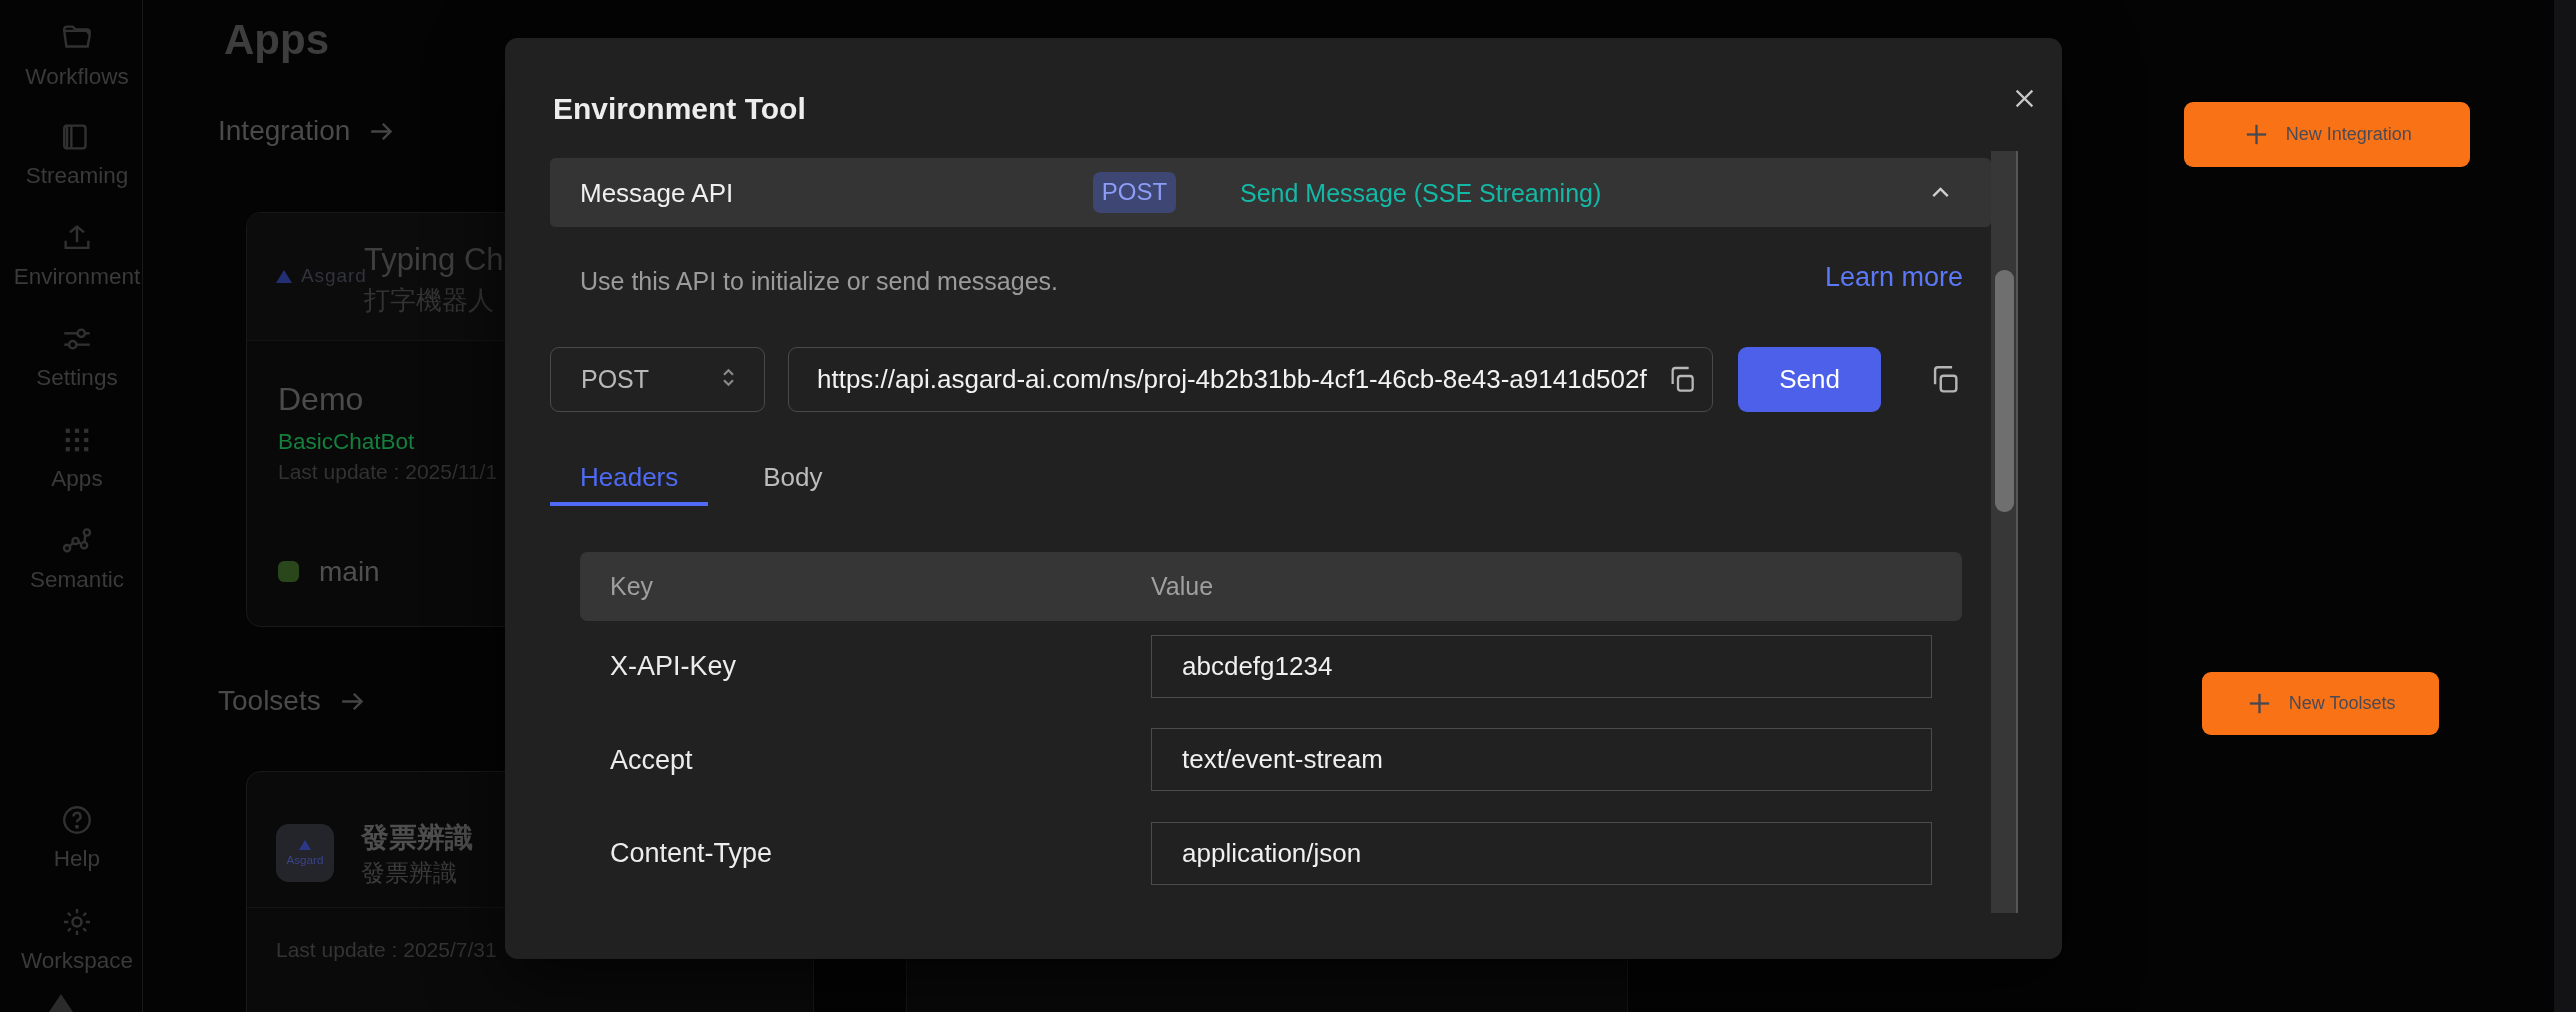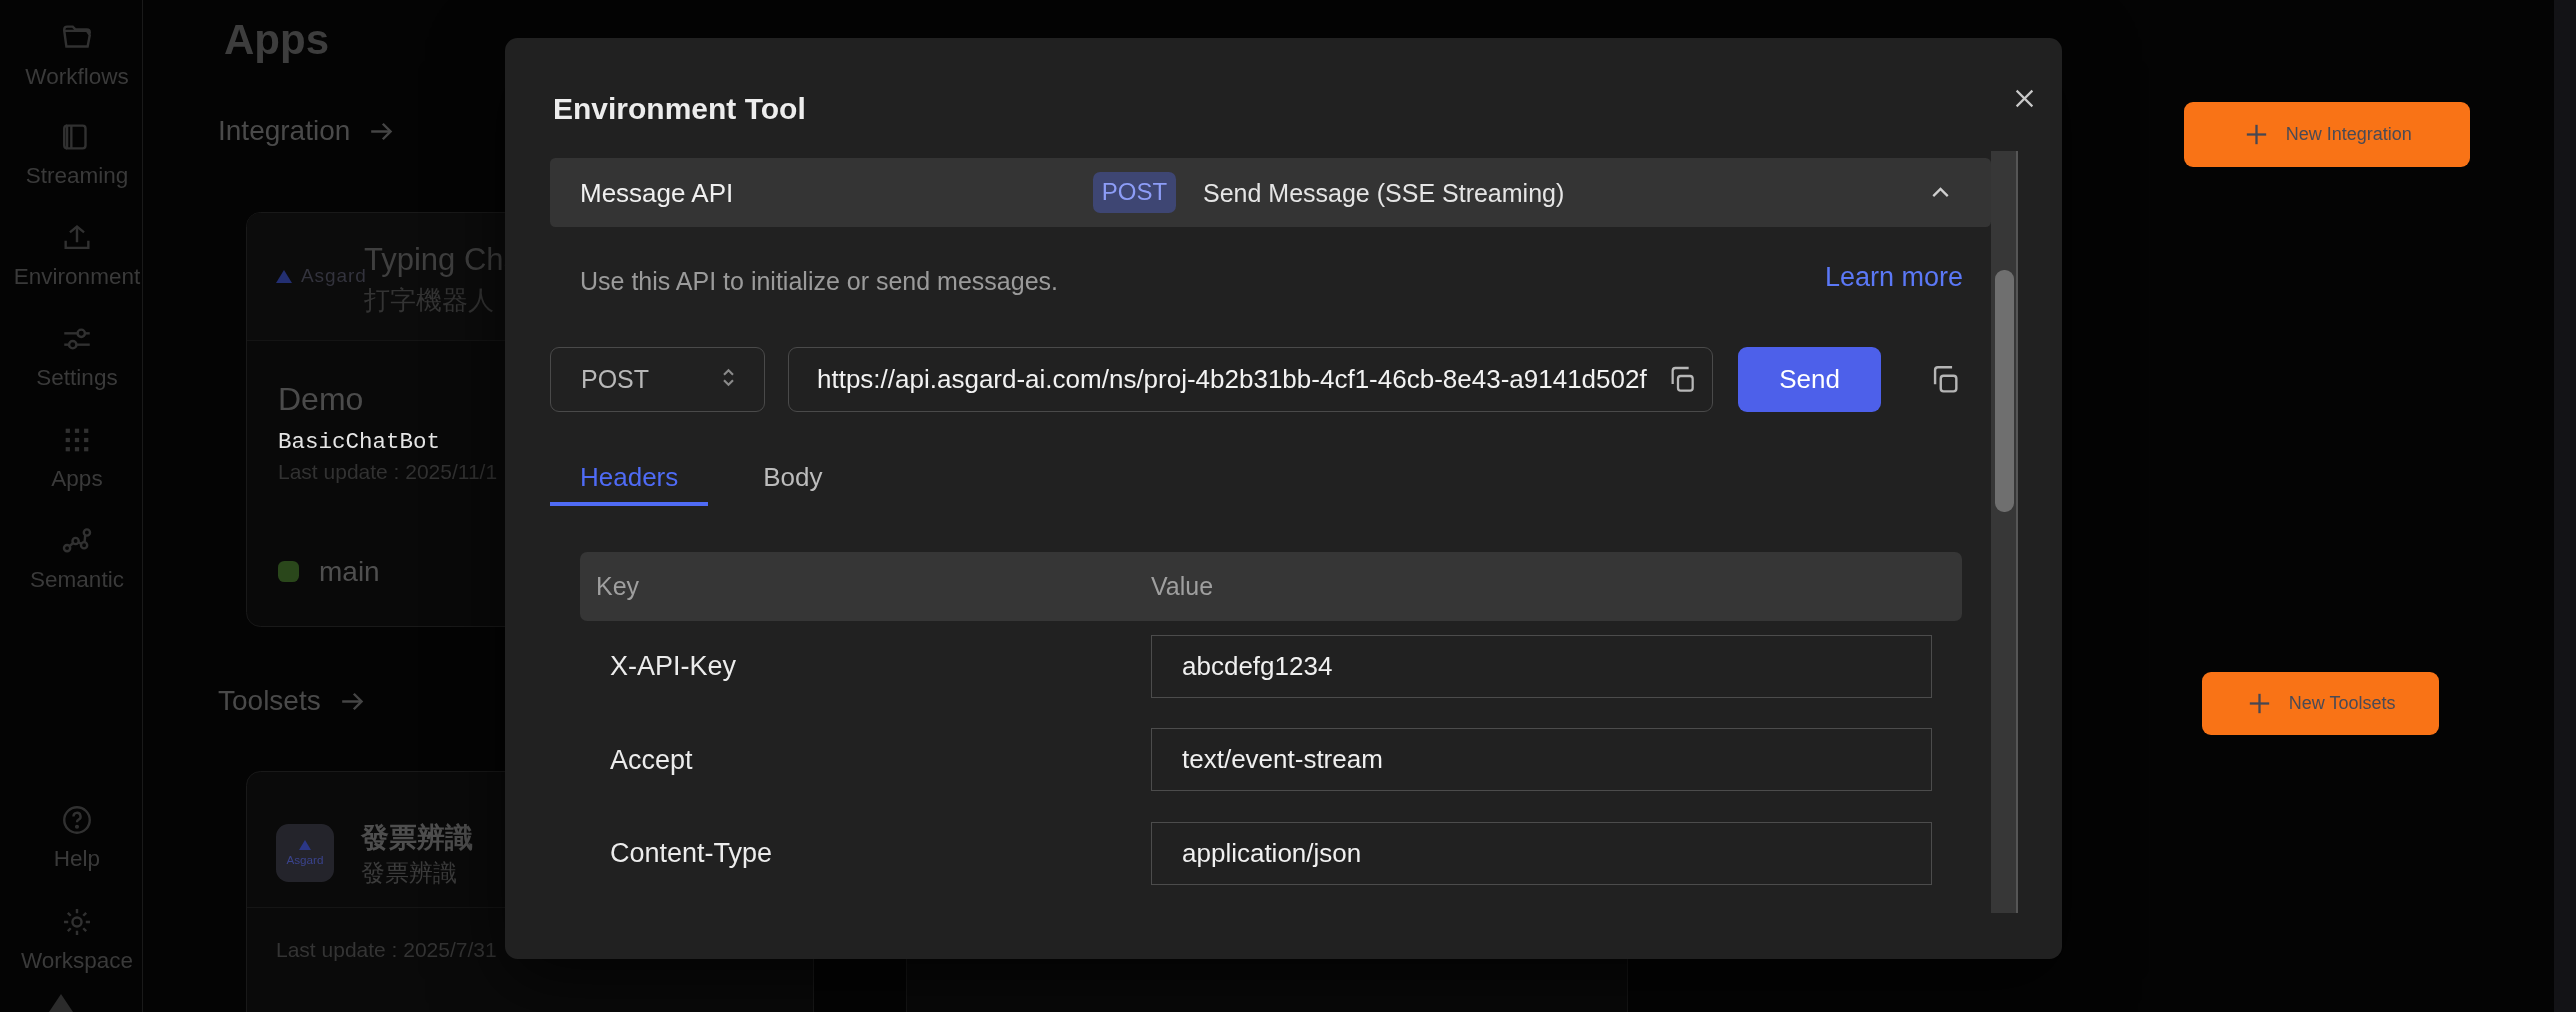--- a/index.html
+++ b/index.html
@@ -26,21 +26,21 @@
               background:#090909; border:1.8px solid #191919; border-radius:14.4px; }
   .app-card .card-head { height:128px; background:#0c0c0c; border-bottom:1.8px solid #141414;
                          border-radius:12.6px 12.6px 0 0; position:relative; }
   .brand-row { position:absolute; left:29px; top:52px; display:flex; align-items:center; gap:9px; }
   .brand-tri { width:0; height:0; border-left:8px solid transparent; border-right:8px solid transparent;
                border-bottom:13.5px solid #232f72; }
   .brand-txt { font-size:19px; color:#33333d; letter-spacing:0.9px; }
   .app-card .t1 { position:absolute; left:117px; top:29px; font-size:31px; color:#3f3f3f; white-space:nowrap; }
   .app-card .t2 { position:absolute; left:117px; top:70px; font-size:26px; color:#333333; white-space:nowrap; }
   .app-card .nm { position:absolute; left:31px; top:168px; font-size:32px; color:#4b4b4b; }
-  .app-card .ty { position:absolute; left:31px; top:216px; font-size:22.5px; color:#e5e5e5;font-family:Liberation Mono, monospace; }
+  .app-card .ty { position:absolute; left:31px; top:216px; font-size:22.5px; color:#15803d; }
   .app-card .lu { position:absolute; left:31px; top:247px; font-size:21px; color:#323232; }
   .app-card .dot { position:absolute; left:31px; top:348px; width:21px; height:21px; border-radius:6.3px; background:#2a471b; }
   .app-card .branch { position:absolute; left:72px; top:343px; font-size:28px; color:#4f4f4f; }
 
   .tool-card { position:absolute; left:246px; top:771px; width:568px; height:361px;
                background:#0a0a0a; border:1.8px solid #191919; border-radius:14.4px; }
   .tool-logo { position:absolute; left:29px; top:52px; width:58px; height:58px; border-radius:12.6px;
                background:#24242b; display:flex; flex-direction:column; align-items:center; justify-content:center; gap:2.7px; }
   .tool-logo .tri { width:0; height:0; border-left:6.3px solid transparent; border-right:6.3px solid transparent;
                     border-bottom:10.8px solid #2b3787; }
@@ -67,21 +67,21 @@
   .modal-title { position:absolute; left:48px; top:54px; font-size:30px; font-weight:bold; color:#ededed; }
   .modal-close { position:absolute; left:1499px; top:40px; width:40px; height:40px; color:#c9c9c9;
                  display:flex; align-items:center; justify-content:center; cursor:pointer; }
   .modal-close svg { width:27px; height:27px; }
 
   .accordion { position:absolute; left:45px; top:120px; width:1441px; height:69px;
                background:#343434; border-radius:5.4px; }
   .acc-name { position:absolute; left:30px; top:20px; font-size:26px; font-weight:500; color:#f0f0f0; }
   .post-badge { position:absolute; left:543px; top:13.5px; width:83px; height:41px; border-radius:7.2px;
                 background:#3e4673; color:#8d9df7; font-size:24px; display:flex; align-items:center; justify-content:center; }
-  .acc-desc { position:absolute; left:653px; top:21px; font-size:25px; color:#e5e5e5; }
+  .acc-desc { position:absolute; left:690px; top:21px; font-size:25px; color:#14b8a6; }
   .acc-chevron { position:absolute; right:36px; top:20px; width:29px; height:29px; color:#cfcfcf; }
 
   .info-text { position:absolute; left:75px; top:229px; font-size:25px; color:#9b9b9b; }
   .learn-more { position:absolute; right:99px; top:224px; font-size:27px; color:#5b78f6; cursor:pointer; }
 
   .method-select { position:absolute; left:45px; top:309px; width:215px; height:65px;
                    border:1.8px solid #4a4a4a; border-radius:9px; }
   .method-select .val { position:absolute; left:30px; top:17px; font-size:25px; color:#b8b8b8; }
   .method-select .ud { position:absolute; right:21.6px; top:16px; width:27px; height:32px; color:#8a8a8a; }
 
@@ -97,21 +97,21 @@
               font-family:"Liberation Sans",sans-serif; cursor:pointer; }
   .copy-out { position:absolute; left:1423px; top:325px; width:34px; height:34px; color:#b5b5b5; cursor:pointer; }
 
   .tabs { position:absolute; left:45px; top:417px; display:flex; gap:25px; }
   .tab { height:51px; line-height:45px; padding:0 30px; font-size:26px; color:#bcbcbc;
          border-bottom:4.5px solid transparent; cursor:pointer; }
   .tab.active { color:#4f6bf5; border-bottom-color:#4f6bf5; }
 
   .tbl-head { position:absolute; left:75px; top:514px; width:1382px; height:69px;
               background:#363636; border-radius:7.2px; }
-  .tbl-head .c1 { position:absolute; left:16px; top:20px; font-size:25px; color:#9f9f9f; }
+  .tbl-head .c1 { position:absolute; left:30px; top:20px; font-size:25px; color:#9f9f9f; }
   .tbl-head .c2 { position:absolute; left:571px; top:20px; font-size:25px; color:#9f9f9f; }
 
   .hrow .k { position:absolute; left:105px; font-size:27px; color:#ececec; }
   .hrow .v { position:absolute; left:646px; width:781px; height:63px; border:1.8px solid #4c4c4c;
              border-radius:0; }
   .hrow .v input { width:100%; height:100%; background:transparent; border:none; outline:none;
                    color:#f0f0f0; font-size:26px; font-family:"Liberation Sans",sans-serif; padding:0 27px 0 30px; }
   #row0 .k { top:613px; } #row0 .v { top:597px; }
   #row1 .k { top:707px; } #row1 .v { top:690px; }
   #row2 .k { top:800px; } #row2 .v { top:784px; }

